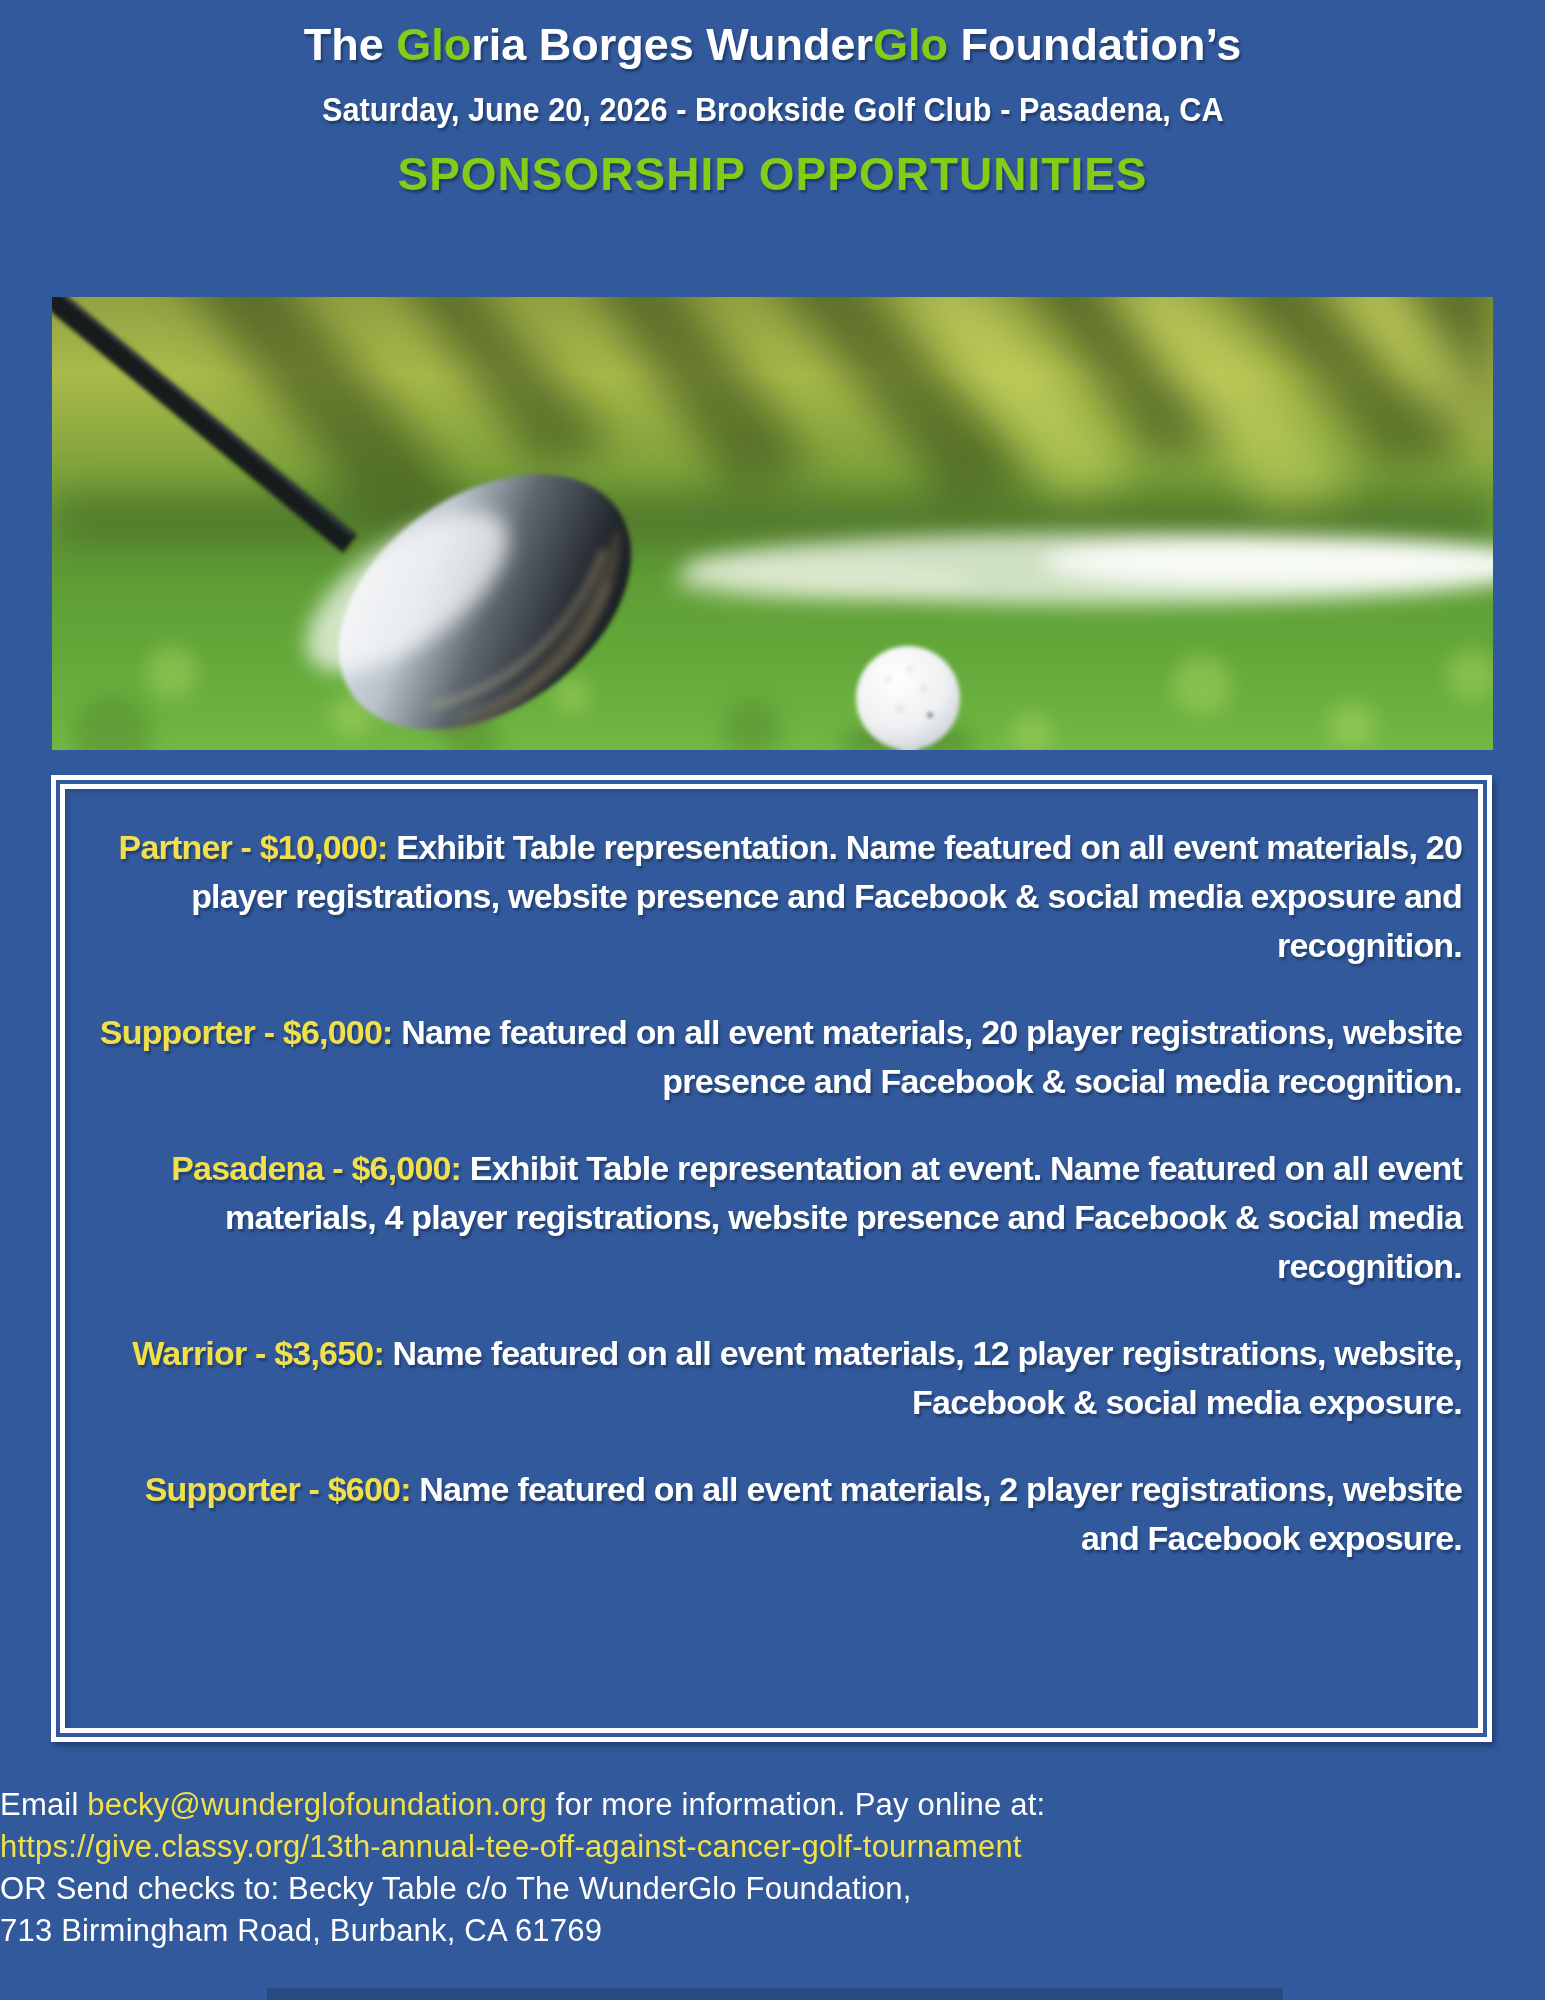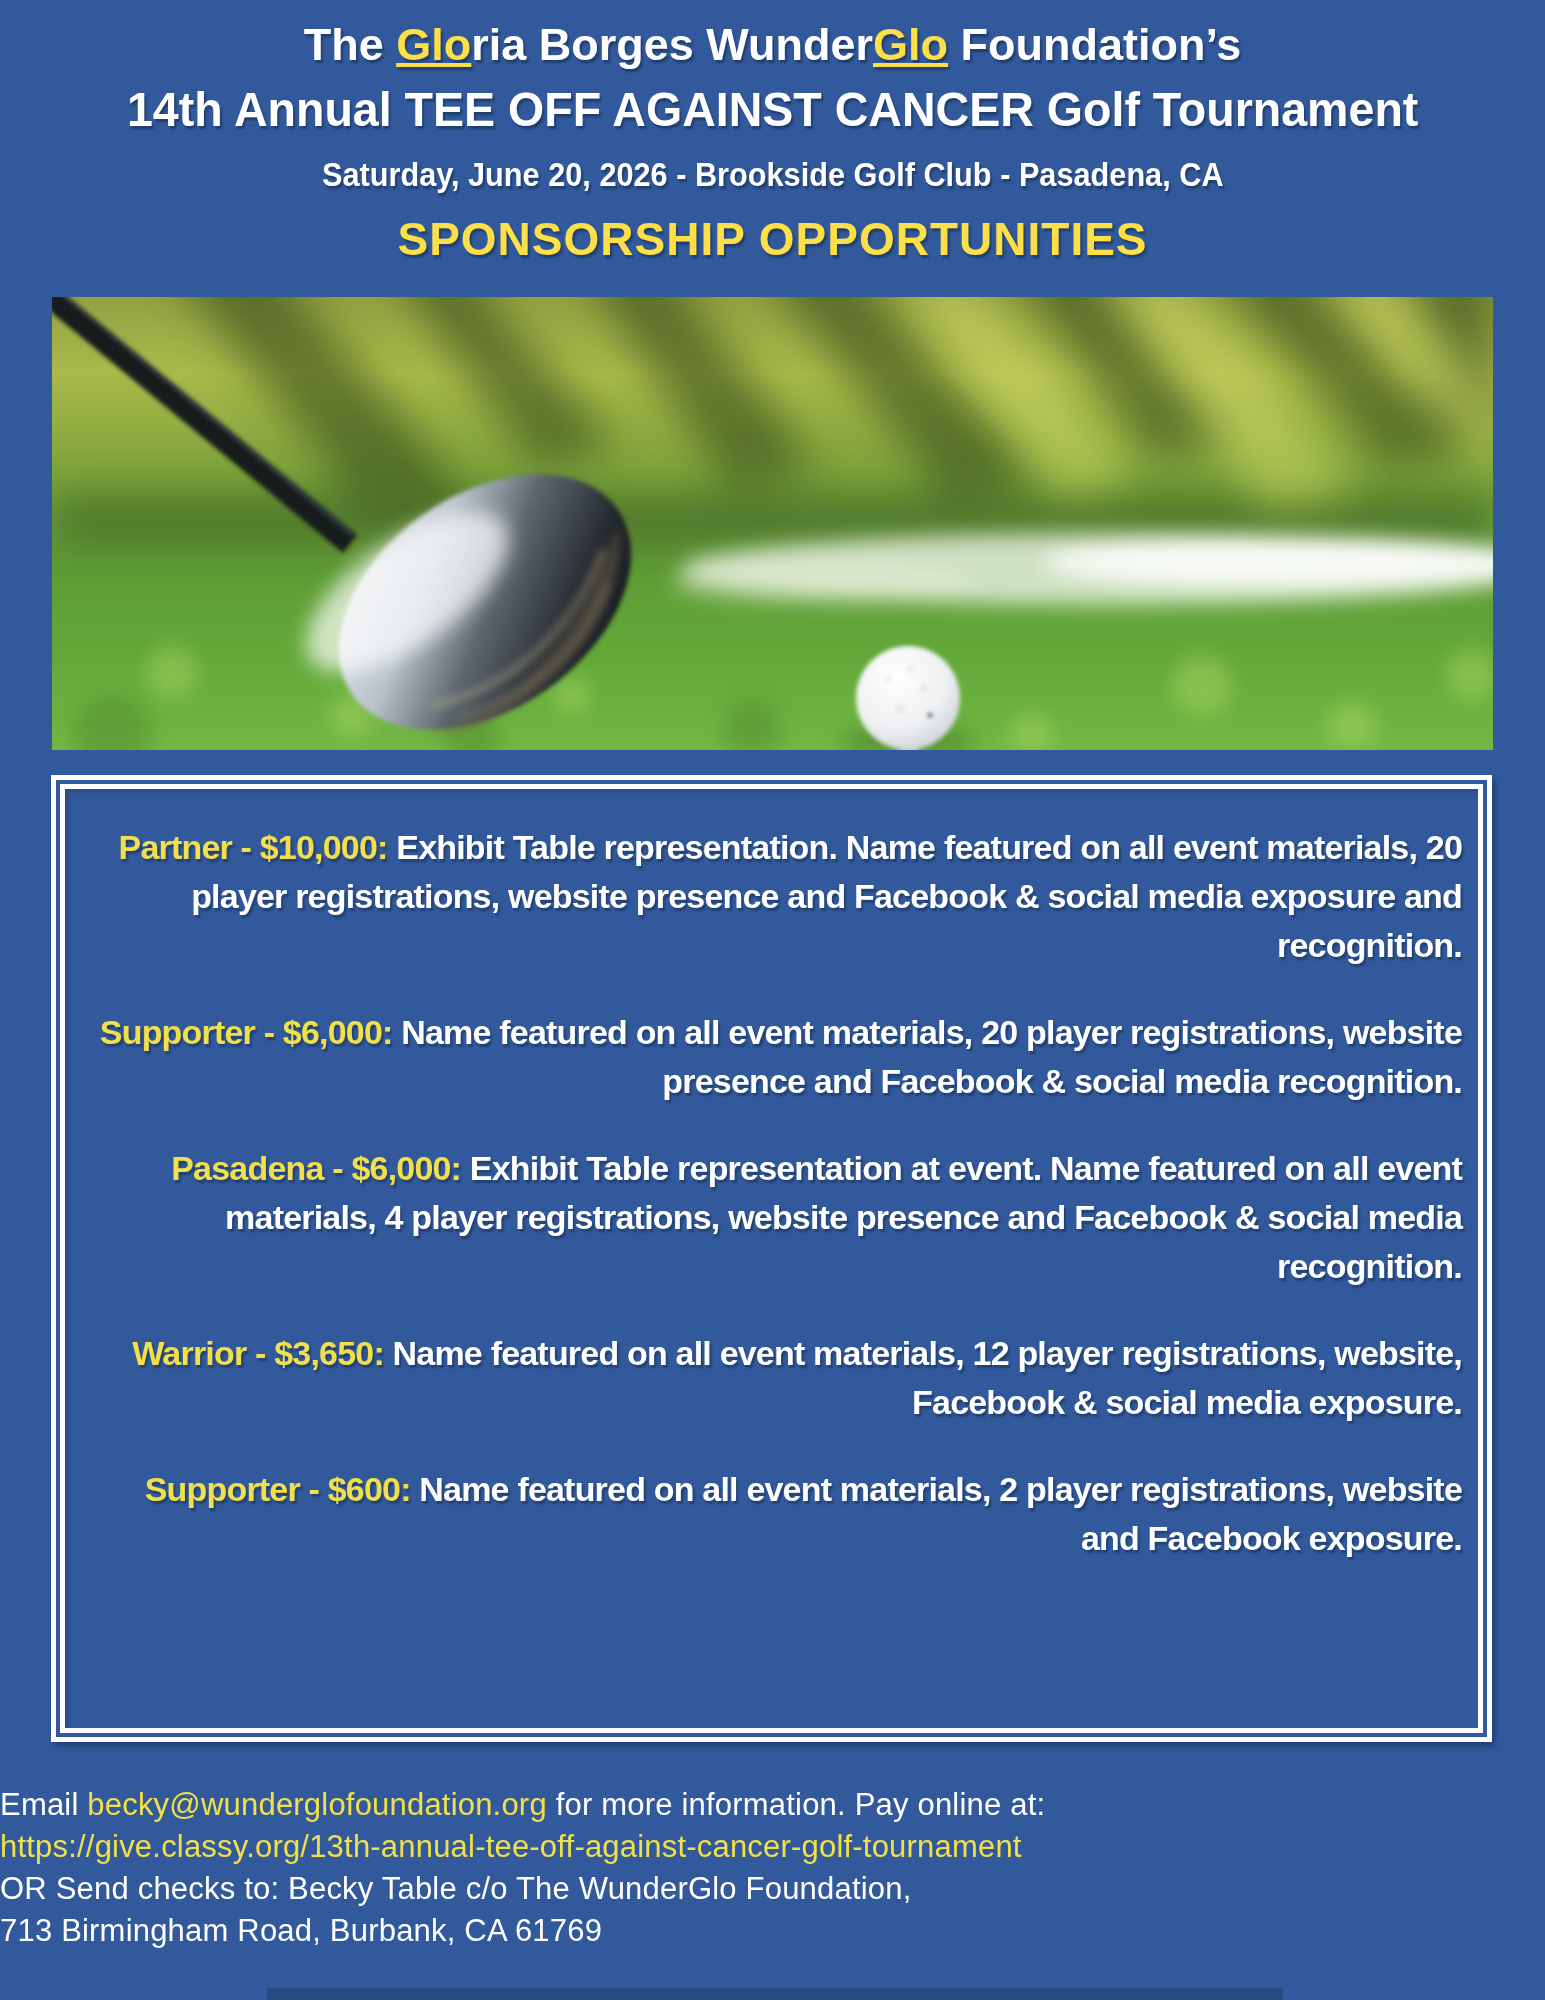--- a/index.html
+++ b/index.html
@@ -10,21 +10,21 @@
   .header{position:absolute;top:0;left:0;width:100%;text-align:center;}
   .h-line{font-weight:bold;color:#FFFFFF;white-space:nowrap;
           text-shadow:2px 3px 2px rgba(22,40,75,0.55);}
   .squeeze{display:inline-block;transform-origin:50% 50%;}
   .l1{font-size:45px;line-height:64px;margin-top:13px;}
   .l2{font-size:49px;line-height:65px;}
   .l2 .squeeze{transform:scaleX(0.95);}
   .l3{font-size:33px;line-height:65px;}
   .l3 .squeeze{transform:scaleX(0.93);}
   .l4{font-size:46px;line-height:64px;letter-spacing:1px;}
-  .yl{color:#fde047;text-decoration:underline;}
+  .yl{color:#84cc16;}
 
   
   .photo{position:absolute;left:52px;top:297px;width:1441px;height:453px;overflow:hidden;background:#6aa83a;}
   .photo svg{display:block;}
 
   
   .tier-box{position:absolute;left:51px;top:775px;width:1441px;height:967px;box-sizing:border-box;
             border:5px solid #ffffff;padding:4px;box-shadow:3px 4px 5px rgba(18,33,66,0.45);}
   .tier-inner{width:100%;height:100%;box-sizing:border-box;border:5px solid #ffffff;
               padding:34px 16px 0 16px;box-shadow:inset 3px 3px 4px rgba(18,33,66,0.25);}
@@ -40,21 +40,20 @@
 
   .bottom-strip{position:absolute;left:267px;top:1988px;width:1016px;height:12px;background:#2a4a84;}
 </style>
 </head>
 <body>
 
 <div class="page">
 
   <div class="header">
     <div class="h-line l1"><span class="squeeze"><span>The </span><span class="yl">Glo</span><span>ria Borges Wunder</span><span class="yl">Glo</span><span> Foundation’s</span></span></div>
-    <div class="h-line l2"><span class="squeeze">14th Annual TEE OFF AGAINST CANCER Golf Tournament</span></div>
     <div class="h-line l3"><span class="squeeze">Saturday, June 20, 2026 - Brookside Golf Club - Pasadena, CA</span></div>
     <div class="h-line l4 yl"><span class="squeeze">SPONSORSHIP OPPORTUNITIES</span></div>
   </div>
 
   <div class="photo">
     <svg width="1441" height="453" viewBox="0 0 1441 453" preserveAspectRatio="none">
       <defs>
         <linearGradient id="bgGrad" x1="0" y1="0" x2="0" y2="1">
           <stop offset="0" stop-color="#93a242"></stop>
           <stop offset="0.17" stop-color="#a9b94a"></stop>

